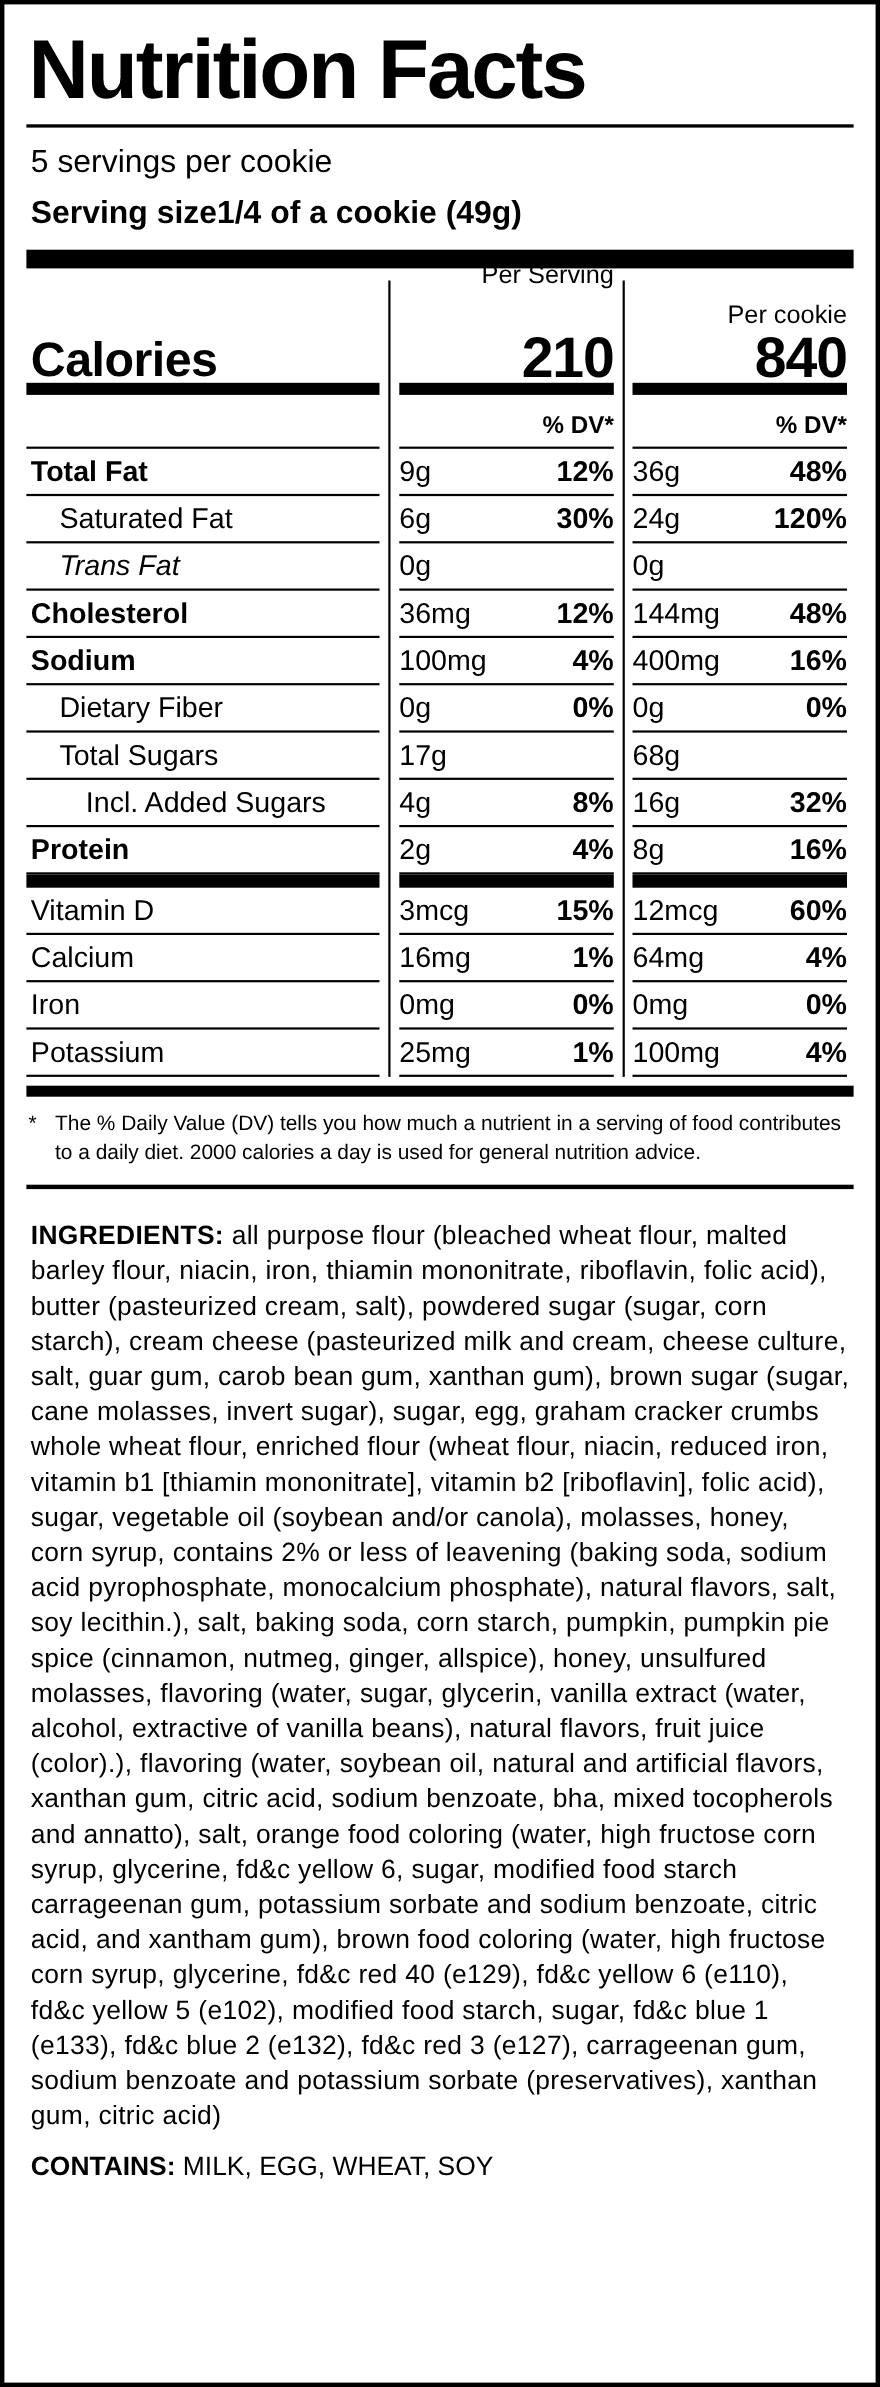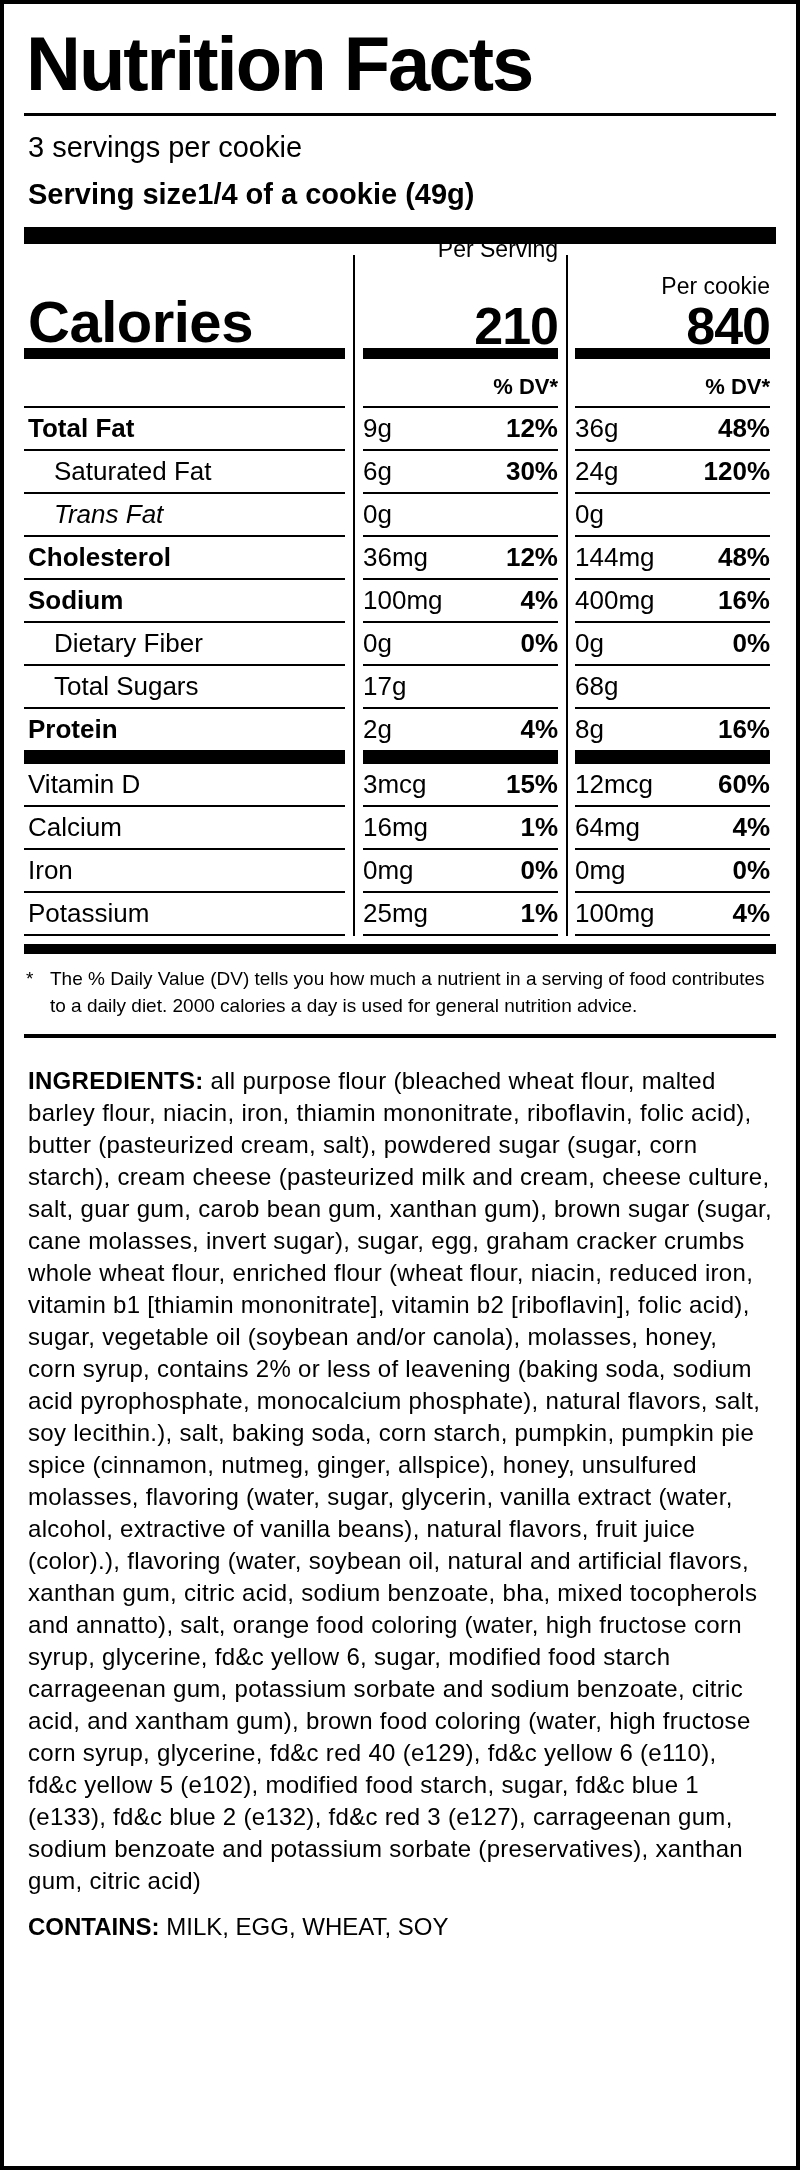--- a/index.html
+++ b/index.html
@@ -20,21 +20,21 @@
   .vline { position:absolute; top:11px; bottom:0; width:2px; background:var(--ink); }
   .vline-1 { left:329px; }
   .vline-2 { left:542px; }
   .row { display:flex; }
   .c1 { width:321px; }
   .c2 { width:195px; margin-left:18px;gap:37px; }
   .c3 { width:195px; margin-left:17px; }
 
   .cal-row { height:115px; align-items:flex-end; }
   .cal-row .c1, .cal-row .c2, .cal-row .c3 { border-bottom:11px solid var(--ink); box-sizing:border-box; }
-  .calword { font-size:58px; font-weight:700; letter-spacing:-0.5px; line-height:0.85; padding:0 0 2px 4px;margin-top:16px; }
+  .calword { font-size:44px; font-weight:700; letter-spacing:-0.5px; line-height:0.85; padding:0 0 2px 4px;margin-top:16px; }
   .calcol { display:flex; flex-direction:column; align-items:flex-end; }
   .colhead { font-size:23px; line-height:1; }
   .calnum { font-size:52px; font-weight:700; line-height:0.82; margin-top:7px; letter-spacing:-1px; }
 
   .dv-row .c1, .dv-row .c2, .dv-row .c3 {
     height:49px; box-sizing:border-box; border-bottom:2px solid var(--ink);
     display:flex; align-items:flex-end; justify-content:flex-end;
     font-size:22px; font-weight:700; padding-bottom:6px;
   }
   .n-row .c1, .n-row .c2, .n-row .c3 {
@@ -61,21 +61,21 @@
   .contains b { font-weight:700; }
 </style>
 </head>
 <body>
 
 <div class="sheet">
 
   <div class="title">Nutrition Facts</div>
   <div class="rule3"></div>
 
-  <div class="servings-line">3 servings per cookie</div>
+  <div class="servings-line">5 servings per cookie</div>
 
   <div class="ss-row">
     <span>Serving size</span>
     <span>1/4 of a cookie (49g)</span>
   </div>
 
   <div class="bar17"></div>
 
   <div class="nf-table">
     <div class="vline vline-1"></div>
@@ -184,20 +184,33 @@
           </div>
     <div class="c2">
       <span class="amt">17g</span>
       <span class="dvv"></span>
     </div>
     <div class="c3">
       <span class="amt">68g</span>
       <span class="dvv"></span>
     </div>
   </div>
+        <div class="row n-row style-regular indent-2">
+    <div class="c1">
+            <span class="nm">Incl. Added Sugars</span>
+          </div>
+    <div class="c2">
+      <span class="amt">4g</span>
+      <span class="dvv">8%</span>
+    </div>
+    <div class="c3">
+      <span class="amt">16g</span>
+      <span class="dvv">32%</span>
+    </div>
+  </div>
         <div class="row n-row style-bold indent-0">
     <div class="c1">
             <span class="nm">Protein</span>
           </div>
     <div class="c2">
       <span class="amt">2g</span>
       <span class="dvv">4%</span>
     </div>
     <div class="c3">
       <span class="amt">8g</span>

